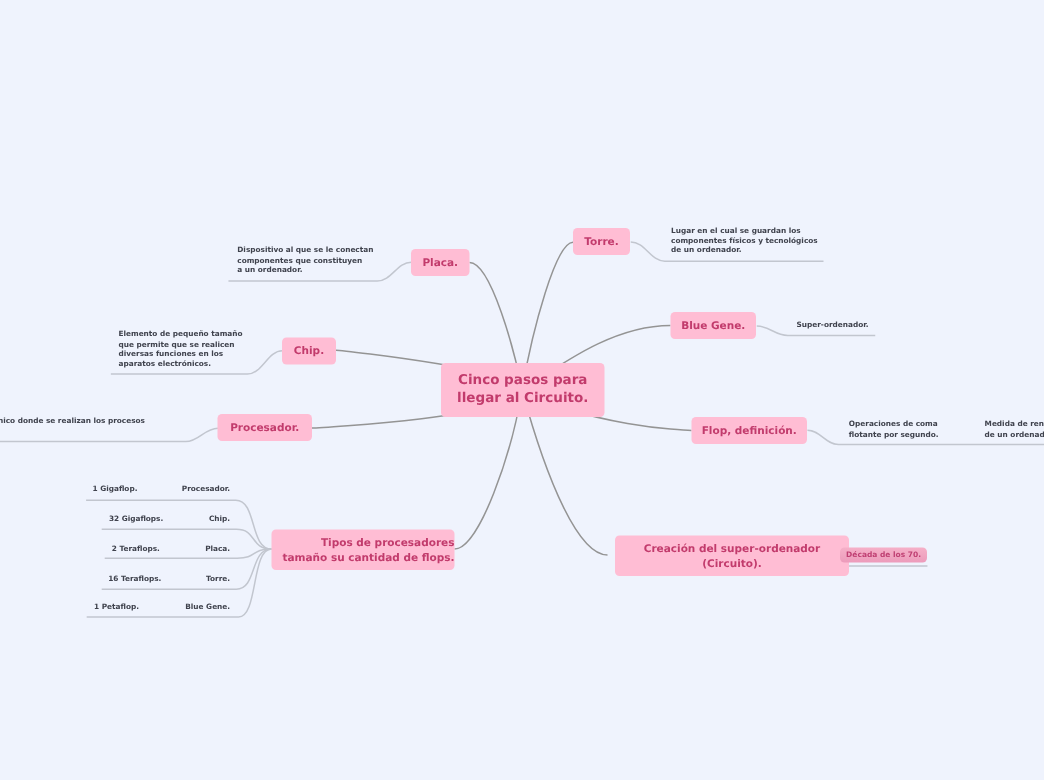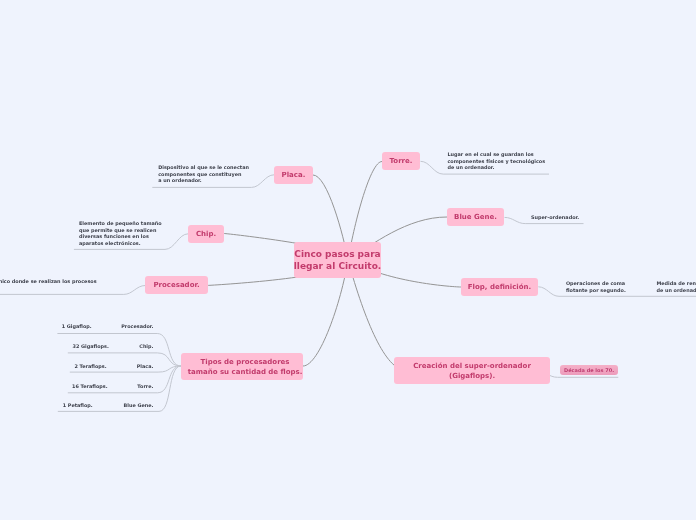--- a/index.html
+++ b/index.html
@@ -12,21 +12,21 @@
   svg#links g[data-name=leaf-connectors] path,
   svg#links g[data-name=tipos-connectors] path{stroke:#c2c6cf;}
 
   .node{position:absolute;background:#ffbdd4;color:#c23b6c;border-radius:3px;
         font-weight:bold;text-align:center;box-sizing:border-box;
         display:flex;flex-direction:column;align-items:center;justify-content:center;
         white-space:pre;}
   .node.small{font-size:7px;border-radius:3px;line-height:9px;}
   .node.center{font-size:9px;line-height:12px;}
   .node.big{font-size:7px;line-height:10px;}
-  .node.lefttext{align-items:center;padding-left:6px;}
+  .node.lefttext{align-items:flex-end;padding-left:6px;}
   .tag{position:absolute;background:linear-gradient(180deg,#f5b0c8 0%,#ec9bbb 100%);
        color:#bf3f72;border-radius:3px;
        font-weight:bold;font-size:5px;display:flex;align-items:center;
        justify-content:center;white-space:pre;box-sizing:border-box;}
 
   .ann{position:absolute;color:#3f424d;font-size:4.9px;font-weight:bold;
        line-height:6.4px;}
   .ann>div{white-space:pre;}
   .ann.r{text-align:right;}
 </style>
@@ -57,21 +57,21 @@
     </g>
     <g data-name="tipos-connectors">
       <path data-name="link-tipos-row-1" d="M57.4,333.5 L157.2,333.5 C171.5,333.5 166.2,366 181,366"></path>
       <path data-name="link-tipos-row-2" d="M67.8,352.9 L157.5,352.9 C171.6,352.9 166.4,366 181,366"></path>
       <path data-name="link-tipos-row-3" d="M69.8,372.1 L158.1,372.1 C171.8,372.1 166.8,366 181,366"></path>
       <path data-name="link-tipos-row-4" d="M67.8,392.8 L157.5,392.8 C171.6,392.8 166.4,366 181,366"></path>
       <path data-name="link-tipos-row-5" d="M57.8,411.4 L159,411.4 C172.2,411.4 167.4,366 181,366"></path>
     </g>
   </svg>
 
-  <div class="node center" data-name="node-center" style="left:294px;top:242px;width:87px;height:36px;">
+  <div class="node center" data-name="node-center" style="left:294px;top:242px;width:109px;height:36px;">
     <span data-name="node-center-line1">Cinco pasos para</span>
     <span data-name="node-center-line2">llegar al Circuito.</span>
   </div>
 
   <div class="node small" data-name="node-placa" style="left:274px;top:166px;width:39px;height:18px;">
     <span data-name="node-placa-label">Placa.</span>
   </div>
 
   <div class="node small" data-name="node-chip" style="left:188px;top:225px;width:36px;height:18px;">
     <span data-name="node-chip-label">Chip.</span>
@@ -86,23 +86,23 @@
   </div>
 
   <div class="node small" data-name="node-blue-gene" style="left:447px;top:208px;width:57px;height:18px;">
     <span data-name="node-blue-gene-label">Blue Gene.</span>
   </div>
 
   <div class="node small" data-name="node-flop" style="left:461px;top:278px;width:77px;height:18px;justify-content:center;">
     <span data-name="node-flop-label">Flop, definición.</span>
   </div>
 
-  <div class="node big" data-name="node-creacion" style="left:394px;top:357px;width:156px;height:27px;">
+  <div class="node big" data-name="node-creacion" style="left:410px;top:357px;width:156px;height:27px;">
     <span data-name="node-creacion-line1">Creación del super-ordenador</span>
-    <span data-name="node-creacion-line2">(Gigaflops).</span>
+    <span data-name="node-creacion-line2">(Circuito).</span>
   </div>
 
   <div class="node big lefttext" data-name="node-tipos" style="left:181px;top:353px;width:122px;height:27px;">
     <span data-name="node-tipos-line1">Tipos de procesadores</span>
     <span data-name="node-tipos-line2">tamaño su cantidad de flops.</span>
   </div>
 
   <div class="tag" data-name="tag-decada" style="left:559.9px;top:364.9px;width:58.4px;height:10.5px;">
     <span data-name="tag-decada-label">Década de los 70.</span>
   </div>

